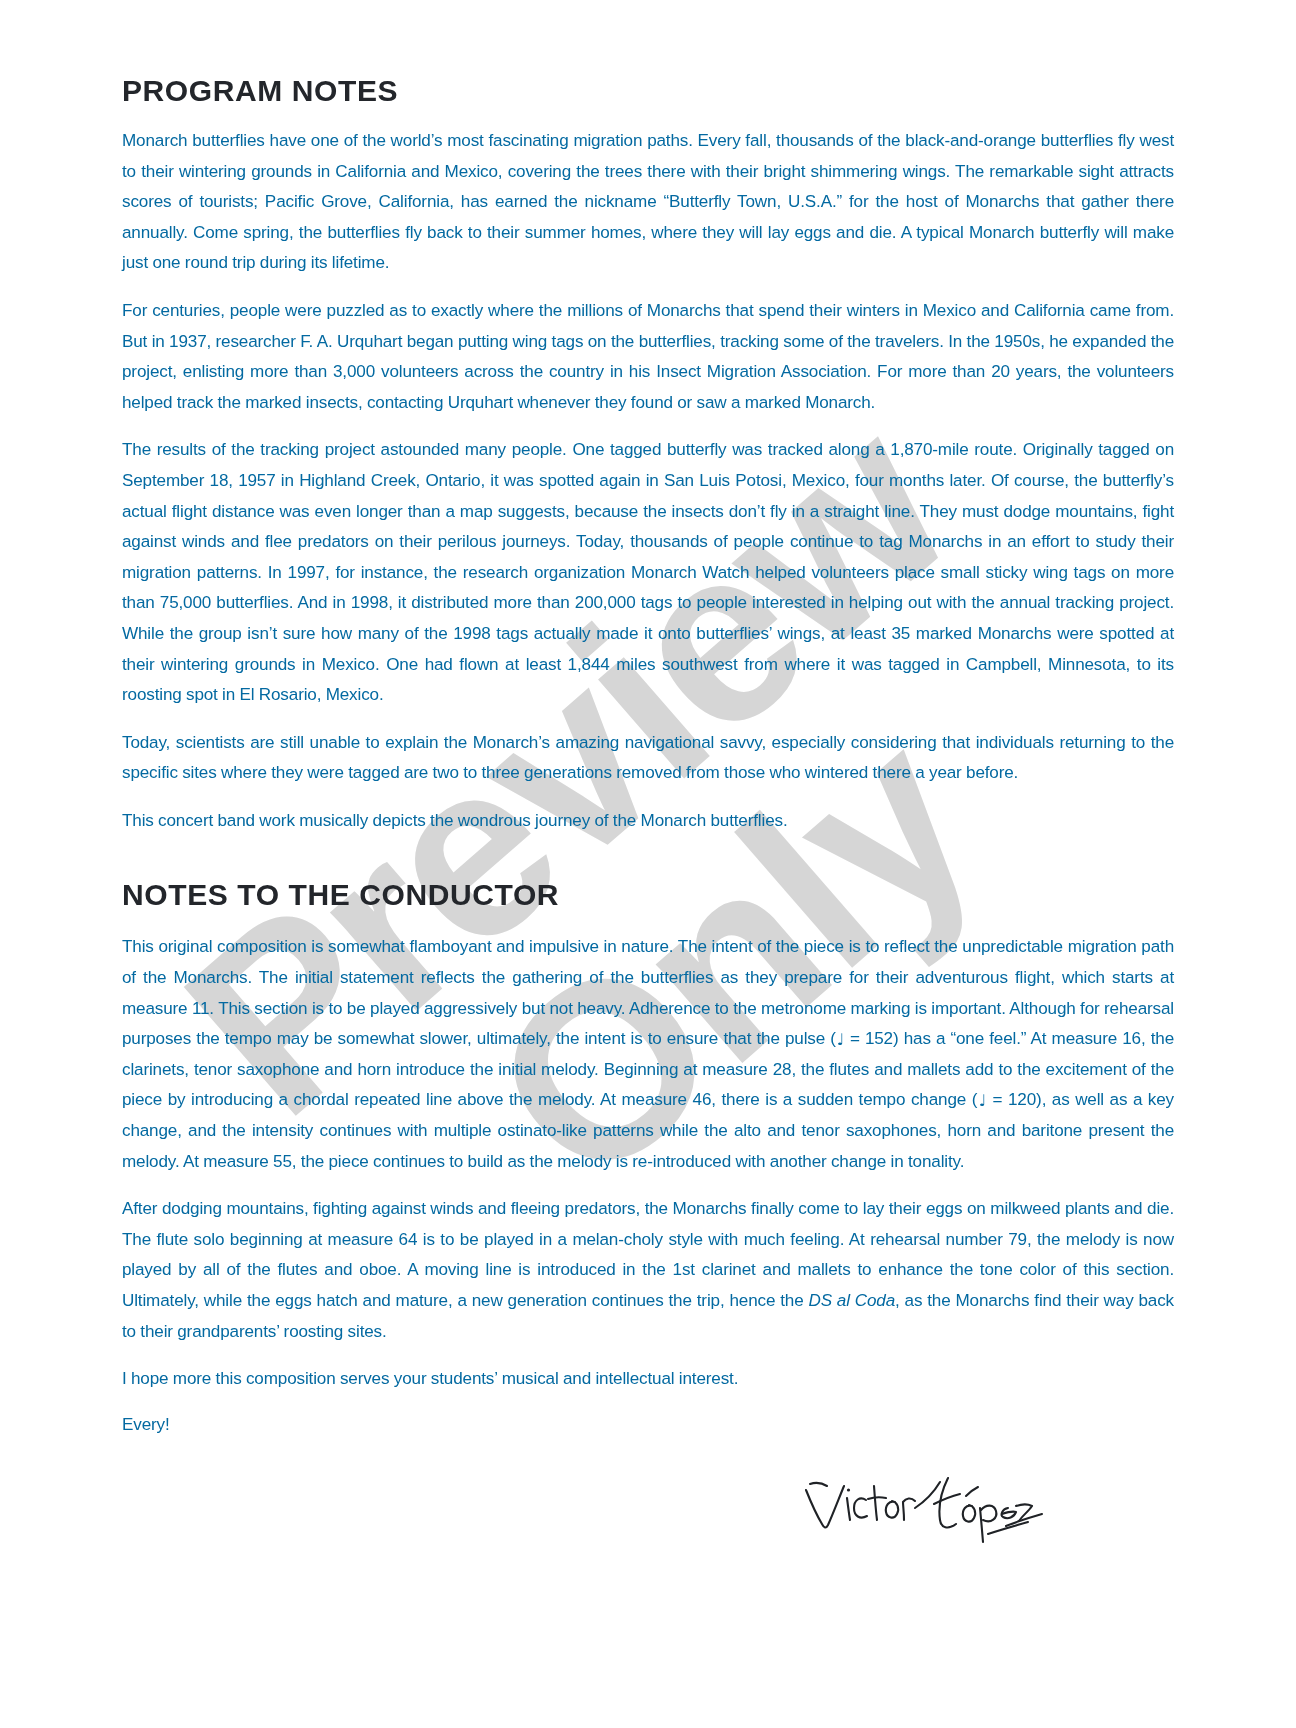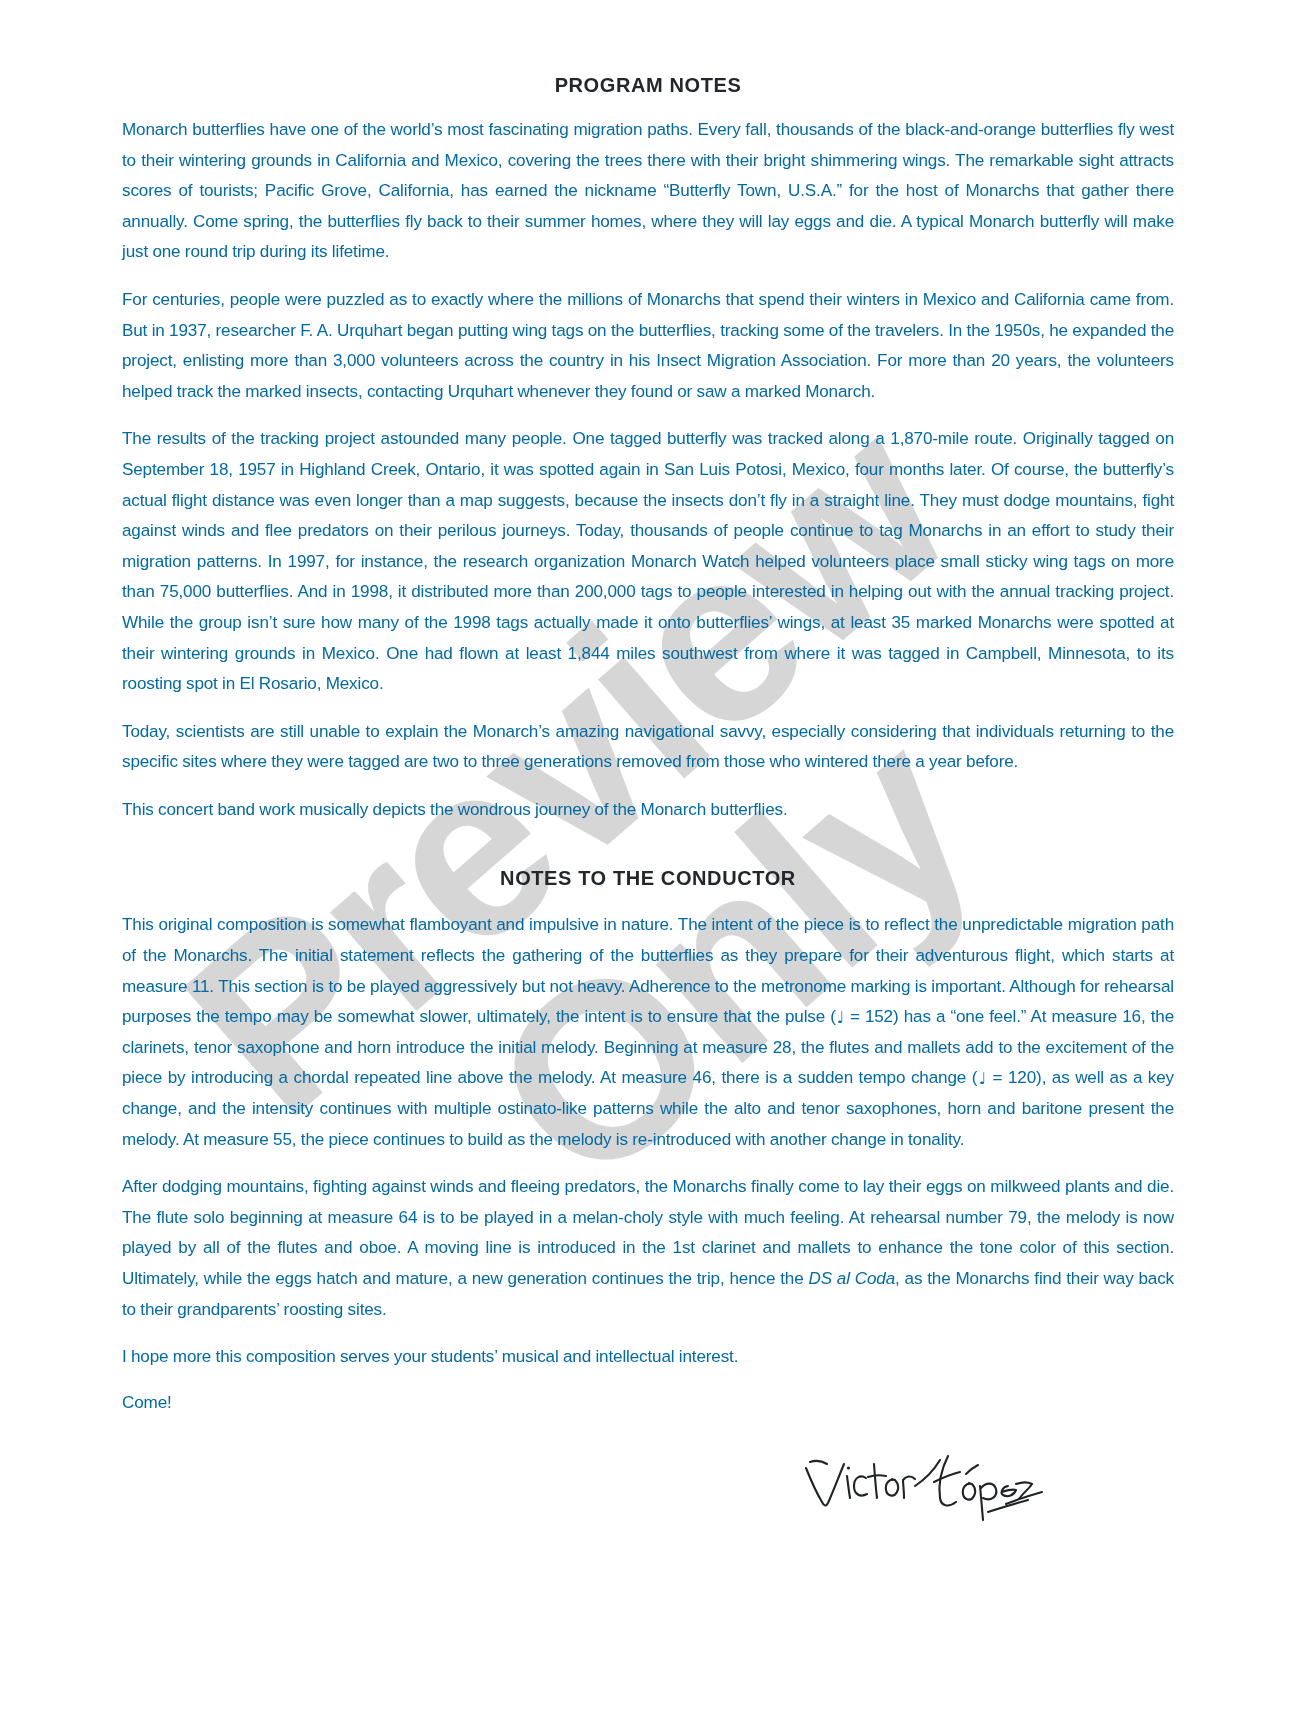--- a/index.html
+++ b/index.html
@@ -49,23 +49,22 @@
   #content {
     position: relative;
     z-index: 2;
     padding: 56px 122px 0 122px;
     box-sizing: border-box;
   }
 
   h1.section-title {
     font-family: "Liberation Sans", sans-serif;
     font-weight: 700;
-    font-size: 20px;
+    font-size: 30px;
     letter-spacing: 0.6px;
-    text-align: center;
     color: #23262b;
     margin: 26px 0 18px 0;
   }
   h1.section-title.first { margin-top: 18px; }
   h1.section-title.second { margin-top: 42px; margin-bottom: 20px; }
 
   p.body-text {
     font-family: "Liberation Sans", sans-serif;
     font-size: 17.1px;
     line-height: 30.6px;
@@ -124,21 +123,21 @@
     <p class="body-text">Today, scientists are still unable to explain the Monarch’s amazing navigational savvy, especially considering that individuals returning to the specific sites where they were tagged are two to three generations removed from those who wintered there a year before.</p>
     <p class="body-text">This concert band work musically depicts the wondrous journey of the Monarch butterflies.</p>
 
     <h1 class="section-title second">NOTES TO THE CONDUCTOR</h1>
 
     <p class="body-text"><span>This original composition is somewhat flamboyant and impulsive in nature. The intent of the piece is to reflect the unpredictable migration path of the Monarchs. The initial statement reflects the gathering of the butterflies as they prepare for their adventurous flight, which starts at measure 11. This section is to be played aggressively but not heavy. Adherence to the metronome marking is important. Although for rehearsal purposes the tempo may be somewhat slower, ultimately, the intent is to ensure that the pulse (</span><span class="note-glyph">♩</span><span> = 152) has a “one feel.” At measure 16, the clarinets, tenor saxophone and horn introduce the initial melody. Beginning at measure 28, the flutes and mallets add to the excitement of the piece by introducing a chordal repeated line above the melody. At measure 46, there is a sudden tempo change (</span><span class="note-glyph">♩</span><span> = 120), as well as a key change, and the intensity continues with multiple ostinato-like patterns while the alto and tenor saxophones, horn and baritone present the melody. At measure 55, the piece continues to build as the melody is re-introduced with another change in tonality.</span></p>
 
     <p class="body-text"><span>After dodging mountains, fighting against winds and fleeing predators, the Monarchs finally come to lay their eggs on milkweed plants and die. The flute solo beginning at measure 64 is to be played in a melan-choly style with much feeling. At rehearsal number 79, the melody is now played by all of the flutes and oboe. A moving line is introduced in the 1st clarinet and mallets to enhance the tone color of this section. Ultimately, while the eggs hatch and mature, a new generation continues the trip, hence the </span><span class="ital">DS al Coda</span><span>, as the Monarchs find their way back to their grandparents’ roosting sites.</span></p>
 
     <p class="body-text tight">I hope more this composition serves your students’ musical and intellectual interest.</p>
-    <p class="body-text">Come!</p>
+    <p class="body-text">Every!</p>
 
     <div id="signature-block">
       <div id="signature" title="">
         <svg viewBox="0 0 250 96" xmlns="http://www.w3.org/2000/svg" aria-hidden="true">
           <g fill="none" stroke="#1f2226" stroke-width="2.1" stroke-linecap="round" stroke-linejoin="round">
 
             <path d="M6,34 C10,44 16,58 22,68 C24,72 26,73 28,69 C33,58 39,42 44,30"></path>
             <path d="M10,28 C16,26 22,27 27,30"></path>
 
             <path d="M47,42 C48,50 49,58 50,64"></path>

